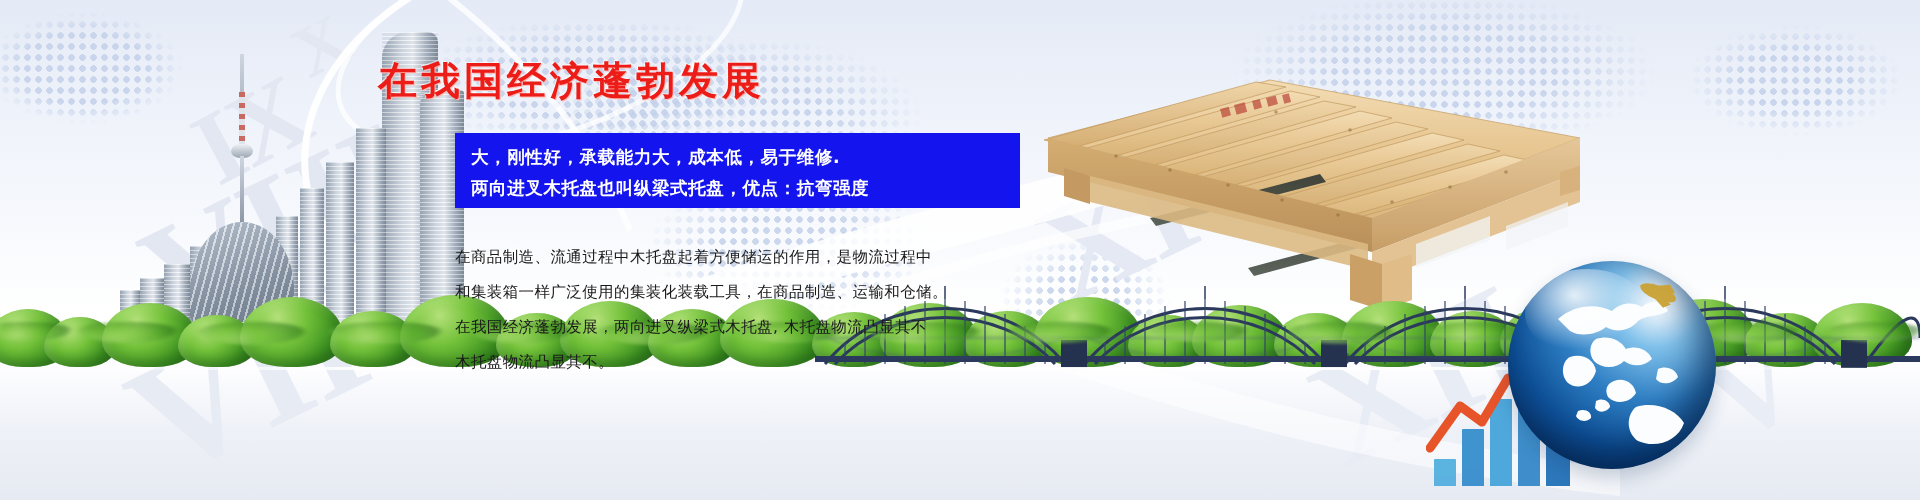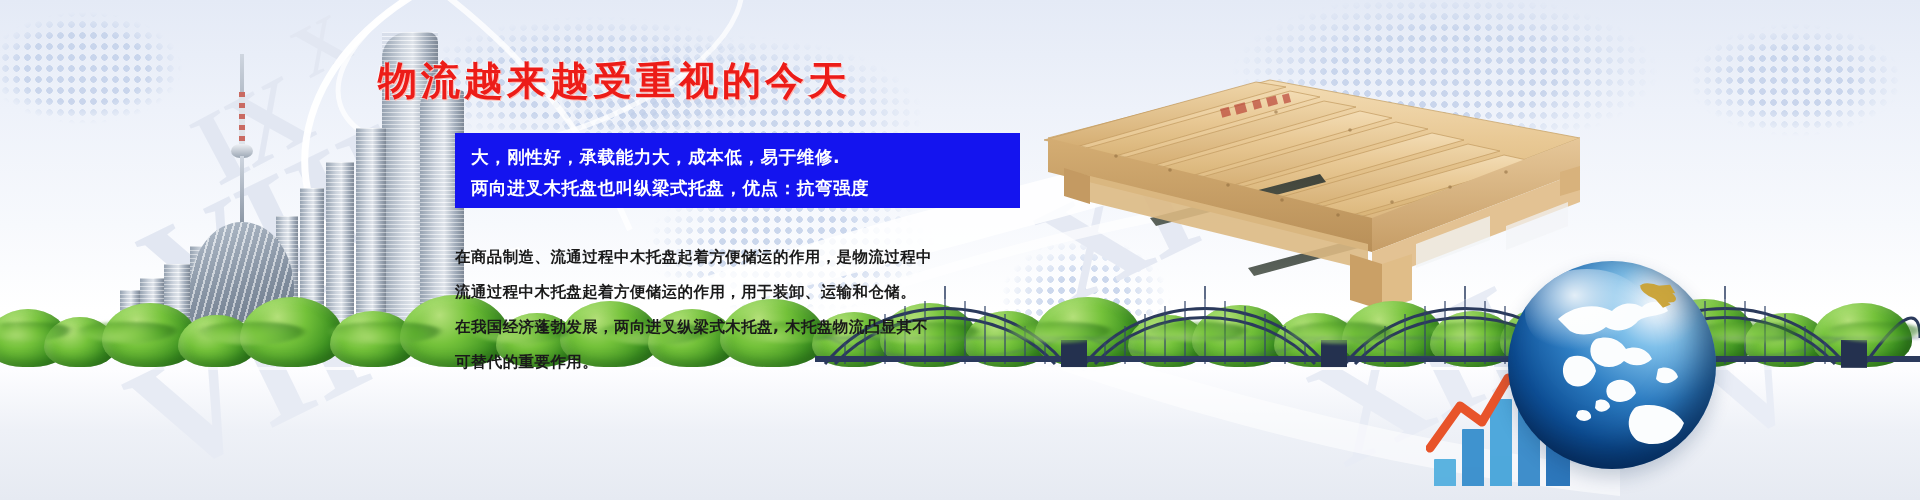--- a/index.html
+++ b/index.html
@@ -148,21 +148,21 @@
     background:#1414ef;
     padding:9px 14px 0 16px;
   }
   .bluebox p{
     color:#fff; font-size:17.5px; font-weight:700; line-height:31px;
     letter-spacing:.6px; white-space:nowrap;
     font-family:"DejaVu Sans","Liberation Sans",sans-serif;
   }
   .body-copy{
     position:absolute; left:455px; top:240px; width:620px;
-    color:#1a1a1a; font-size:15.5px; font-weight:700; line-height:35px;
+    color:#1a1a1a; font-size:15.5px; font-weight:400; line-height:35px;
     letter-spacing:.4px;
     font-family:"DejaVu Sans","Liberation Sans",sans-serif;
   }
   .body-copy p{white-space:nowrap;}
 </style>
 </head>
 <body>
 
 <div id="banner">
 
@@ -427,27 +427,27 @@
           <ellipse cx="18" cy="12" rx="19" ry="7"></ellipse>
           <polygon points="6,10 26,0 34,6 14,14"></polygon>
           <polygon points="8,14 28,24 34,18 16,12"></polygon>
           <polygon points="-2,12 10,6 12,18"></polygon>
         </g>
       </svg>
       <div class="glb-shine"></div>
     </div>
   </div>
 
-  <div class="title">物流越来越受重视的今天</div>
+  <div class="title">在我国经济蓬勃发展</div>
 
   <div class="bluebox">
     <p>大，刚性好，承载能力大，成本低，易于维修.</p>
     <p>两向进叉木托盘也叫纵梁式托盘，优点：抗弯强度</p>
   </div>
 
   <div class="body-copy">
     <p>在商品制造、流通过程中木托盘起着方便储运的作用，是物流过程中</p>
-    <p>流通过程中木托盘起着方便储运的作用，用于装卸、运输和仓储。</p>
+    <p>和集装箱一样广泛使用的集装化装载工具，在商品制造、运输和仓储。</p>
     <p>在我国经济蓬勃发展，两向进叉纵梁式木托盘, 木托盘物流凸显其不</p>
-    <p>可替代的重要作用。</p>
+    <p>木托盘物流凸显其不。</p>
   </div>
 
 </div>
 
 </body></html>

